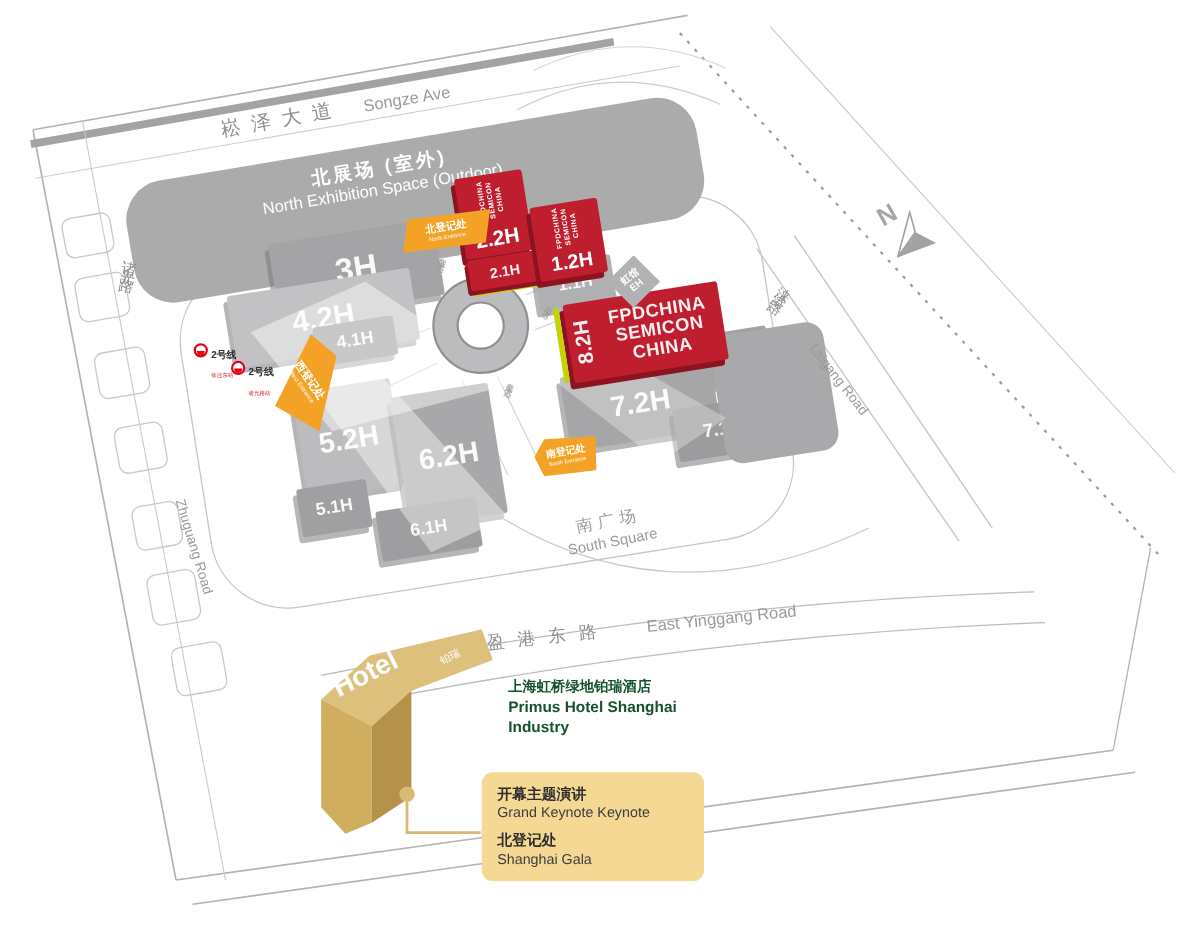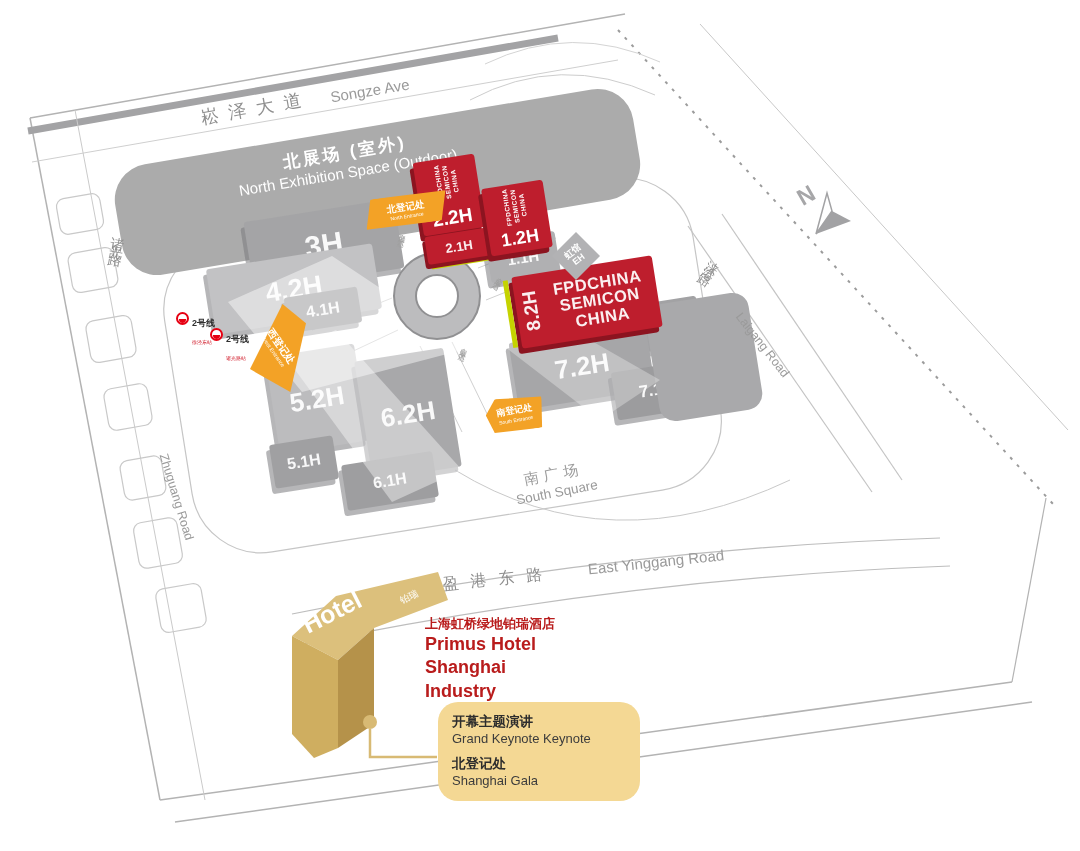--- a/index.html
+++ b/index.html
@@ -26,29 +26,29 @@
   .entrance{position:absolute;background:#f3a226;display:flex;flex-direction:column;align-items:center;justify-content:center;
             color:#fff;text-align:center;z-index:4;line-height:1.25}
   .entrance .zh{font-weight:bold}
   
   .metro{position:absolute;display:flex;align-items:flex-start;gap:3px;z-index:4}
   .metro-icon{width:13px;height:13px;border:2.5px solid #e60012;border-radius:50%;background:#fff;position:relative;flex:0 0 auto}
   .metro-icon::after{content:"";position:absolute;left:1px;right:1px;bottom:0;height:4px;background:#e60012;border-radius:0 0 5px 5px}
   .metro-line{font-size:9px;font-weight:bold;color:#2f2f2f;line-height:1.1}
   .metro-station{font-size:5px;color:#cf1322;line-height:1.2}
   
-  #legend{position:absolute;left:438px;top:702px;width:202px;background:#f4d894;border-radius:20px;
+  #legend{position:absolute;left:438px;top:702px;width:202px;background:#f4d894;border-radius:10px;
           padding:12px 14px;z-index:6}
   .leg-zh{font-size:13.5px;font-weight:bold;color:#2d2d2d;line-height:1.25}
   .leg-en{font-size:13px;color:#3c3c3c;margin-bottom:9px;line-height:1.25}
   .leg-item:last-child .leg-en{margin-bottom:0}
   
-  #hotel-name{position:absolute;left:425px;top:616px;width:180px;color:#b91c1c;font-weight:bold;z-index:4;line-height:1.3}
+  #hotel-name{position:absolute;left:462px;top:616px;width:180px;color:#14532d;font-weight:bold;z-index:4;line-height:1.3}
   #hotel-name .zh{font-size:13px}
-  #hotel-name .en{font-size:18px}
+  #hotel-name .en{font-size:14px}
 </style>
 </head>
 <body>
 
 <div id="stage">
 
   <svg class="layer" style="z-index:0">
 
     <line x1="30" y1="118" x2="625" y2="14" stroke="#b3b3b3" stroke-width="1.5"></line>
     <line x1="30" y1="118" x2="160" y2="800" stroke="#b3b3b3" stroke-width="1.5"></line>

